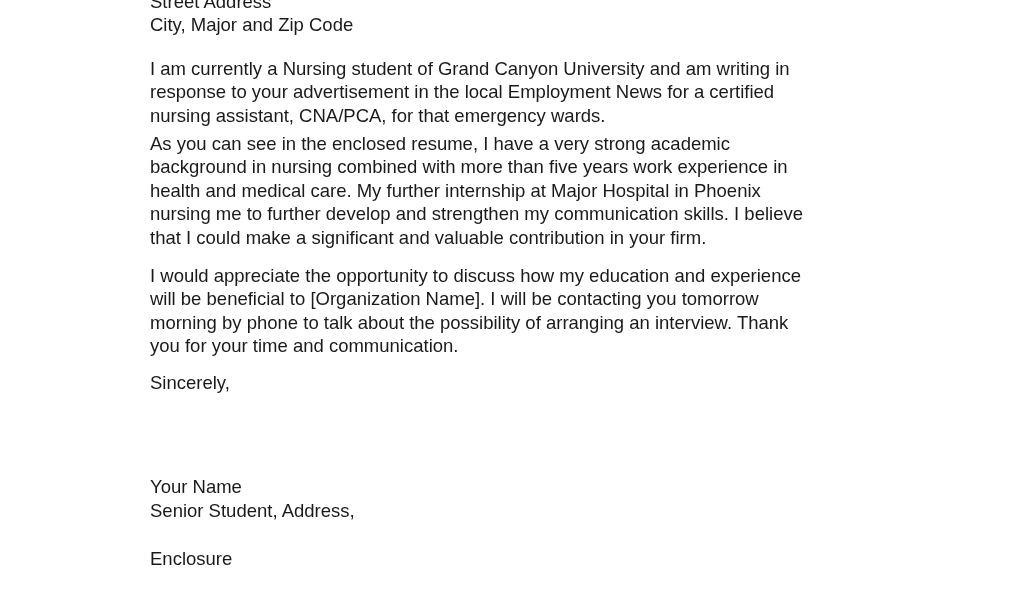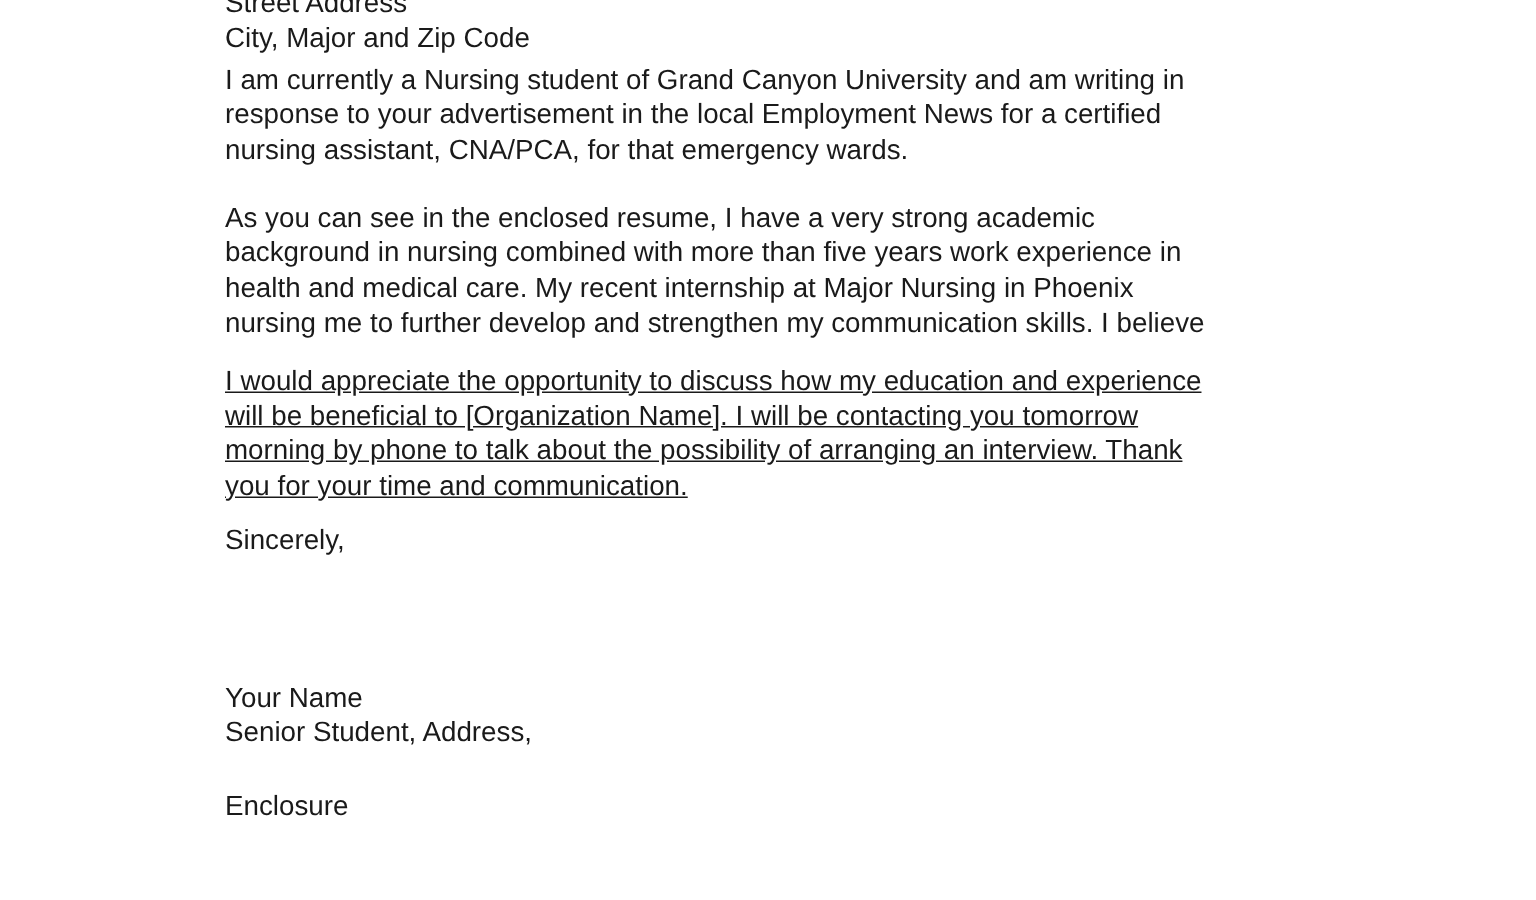--- a/index.html
+++ b/index.html
@@ -21,23 +21,23 @@
     width: 740px;
     font-size: 18.5px;
     line-height: 23.4px;
     color: #1a1a1a;
     -webkit-font-smoothing: antialiased;
   }
   .line {
     white-space: nowrap;
   }
   .salutation   { margin-top: 28px; }
-  .para-1       { margin-top: 4px; }
-  .para-2       { margin-top: 22px; }
-  .para-3       { margin-top: 15px; text-decoration: underline; }
+  .para-1       { margin-top: 20px; }
+  .para-2       { margin-top: 5px; }
+  .para-3       { margin-top: 15px; }
   .closing      { margin-top: 13px; }
   .signature    { margin-top: 81px; }
   .enclosure    { margin-top: 25px; }
 </style>
 </head>
 <body>
 
 <div class="letter">
 
   <div class="address-block">
@@ -48,22 +48,23 @@
 
   <div class="para-1">
     <div class="line">I am currently a Nursing student of Grand Canyon University and am writing in</div>
     <div class="line">response to your advertisement in the local Employment News for a certified</div>
     <div class="line">nursing assistant, CNA/PCA, for that emergency wards.</div>
   </div>
 
   <div class="para-2">
     <div class="line">As you can see in the enclosed resume, I have a very strong academic</div>
     <div class="line">background in nursing combined with more than five years work experience in</div>
-    <div class="line">health and medical care. My recent internship at Major Nursing in Phoenix</div>
+    <div class="line">health and medical care. My further internship at Major Hospital in Phoenix</div>
     <div class="line">nursing me to further develop and strengthen my communication skills. I believe</div>
+    <div class="line">that I could make a significant and valuable contribution in your firm.</div>
   </div>
 
   <div class="para-3">
     <div class="line">I would appreciate the opportunity to discuss how my education and experience</div>
     <div class="line">will be beneficial to [Organization Name]. I will be contacting you tomorrow</div>
     <div class="line">morning by phone to talk about the possibility of arranging an interview. Thank</div>
     <div class="line">you for your time and communication.</div>
   </div>
 
   <div class="line closing">Sincerely,</div>

